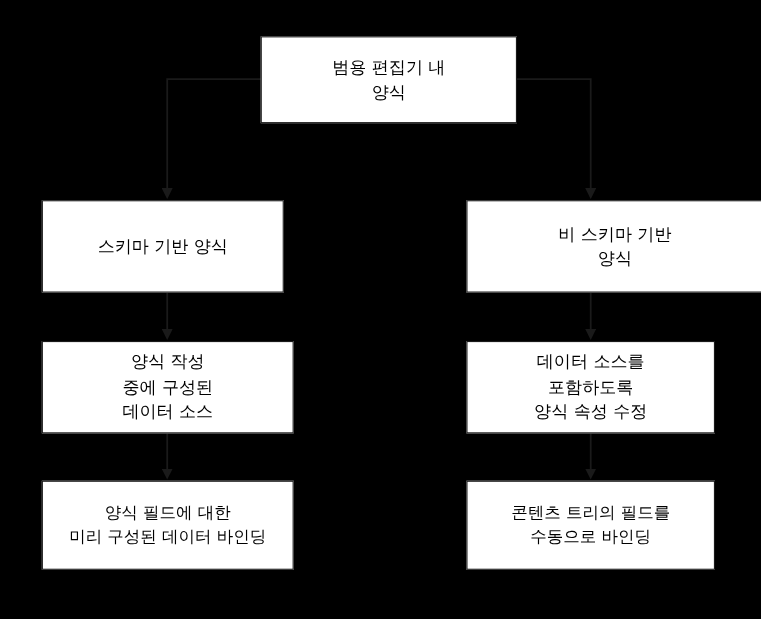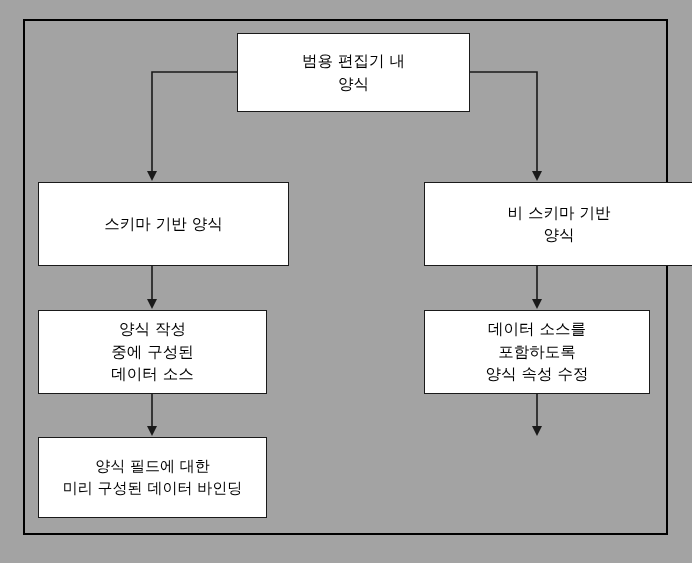--- a/index.html
+++ b/index.html
@@ -7,21 +7,21 @@
     padding: 0;
     background: #ffffff;
   }
   body {
     font-family: "DejaVu Sans", "Liberation Sans", sans-serif;
   }
   #canvas {
     position: relative;
     width: 692px;
     height: 563px;
-    background: #a3a3a3;
+    background: #000000;
     overflow: hidden;
   }
   
   #outer-frame {
     position: absolute;
     left: 23px;
     top: 19px;
     width: 645px;
     height: 516px;
     border: 2px solid #000000;
@@ -44,21 +44,21 @@
   }
   #node-root {
     left: 237px;
     top: 33px;
     width: 233px;
     height: 79px;
   }
   #node-schema {
     left: 38px;
     top: 182px;
-    width: 251px;
+    width: 220px;
     height: 84px;
   }
   #node-nonschema {
     left: 424px;
     top: 182px;
     width: 270px;
     height: 84px;
   }
   #node-schema-source {
     left: 38px;
@@ -161,14 +161,18 @@
     <span class="node-text">양식 작성
 중에 구성된
 데이터 소스</span>
   </div>
 
   <div class="node" id="node-schema-binding">
     <span class="node-text">양식 필드에 대한
 미리 구성된 데이터 바인딩</span>
   </div>
 
+  <div class="node" id="node-nonschema-binding">
+    <span class="node-text">콘텐츠 트리의 필드를
+수동으로 바인딩</span>
+  </div>
 
 </div>
 
 </body></html>

